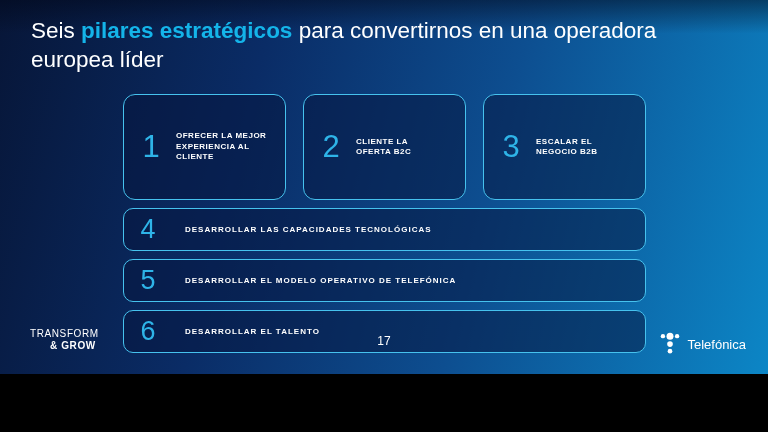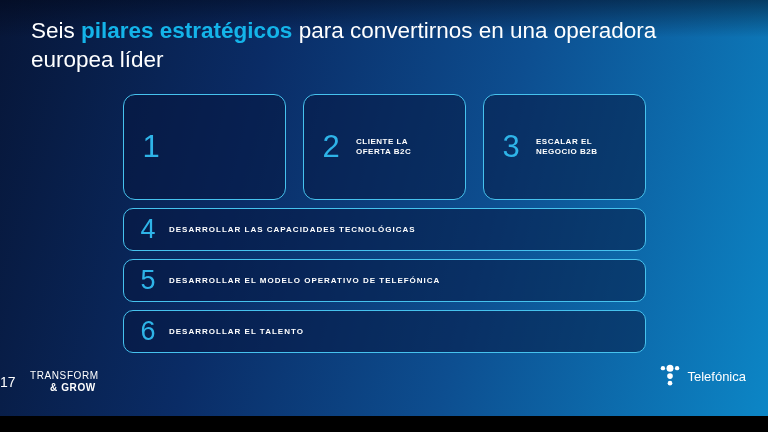--- a/index.html
+++ b/index.html
@@ -5,21 +5,21 @@
   :root{
     --accent:#14b4e9;
     --num:#2eb4e8;
     --border:#46c2ee;
     --white:#ffffff;
   }
   *{margin:0;padding:0;box-sizing:border-box;}
   body{margin:0;background:#000;}
   .slide{
     position:relative;
-    width:768px;height:416px;
+    width:768px;height:374px;
     overflow:hidden;
     font-family:"Liberation Sans","DejaVu Sans",sans-serif;
     background:linear-gradient(104deg,#071638 0%,#0a2c66 32%,#0d4e90 62%,#0c86c6 100%);
   }
   .slide::before{
     content:'';position:absolute;inset:0;pointer-events:none;
     background:linear-gradient(180deg,rgba(1,6,22,.5) 0%,rgba(1,6,22,0) 9%);
   }
   .title{
     position:absolute;left:31px;top:16px;width:700px;
@@ -41,49 +41,52 @@
   .num{
     color:var(--num);font-weight:300;flex:none;text-align:center;
   }
   .card .num{font-size:31px;width:30px;margin-left:12px;}
   .row-card .num{font-size:27px;width:26px;margin-left:11px;}
   .label{
     color:var(--white);font-weight:700;font-size:8px;
     white-space:pre-line;
   }
   .card .label{line-height:10.5px;letter-spacing:.5px;margin-left:10px;margin-right:8px;}
-  .row-card .label{letter-spacing:1px;margin-left:8px;margin-right:10px;}
+  .row-card .label{letter-spacing:1px;margin-left:24px;margin-right:10px;}
   .program{
     position:absolute;left:30px;bottom:22px;color:var(--white);
     font-size:10px;line-height:12px;letter-spacing:.6px;
   }
   .program .l2{font-weight:700;margin-left:20px;}
   .pagenum{
-    position:absolute;left:0;right:0;bottom:26px;text-align:left;
-    color:var(--white);font-size:14px;
+    position:absolute;left:0;right:0;bottom:26px;text-align:center;
+    color:var(--white);font-size:12px;
   }
   .brand{
-    position:absolute;right:22px;bottom:27px;
+    position:absolute;right:22px;bottom:17px;
     display:flex;align-items:center;gap:6px;
   }
   .brand .wordmark{color:var(--white);font-size:13px;font-weight:400;}
   .t-icon{display:block;}
 </style>
 </head>
 <body>
 
 <div class="slide">
 
   <h1 class="title"><span>Seis </span><span class="hl">pilares estratégicos</span><span> para convertirnos en una operadora europea líder</span></h1>
 
   <div class="pillars">
 
     <div class="top-row">
       <div class="card">
         <span class="num">1</span>
+        <span class="label">OFRECER LA MEJOR
+EXPERIENCIA AL
+CLIENTE</span>
       </div>
       <div class="card">
         <span class="num">2</span>
         <span class="label">CLIENTE LA
 OFERTA B2C</span>
       </div>
       <div class="card">
         <span class="num">3</span>
         <span class="label">ESCALAR EL
 NEGOCIO B2B</span>

